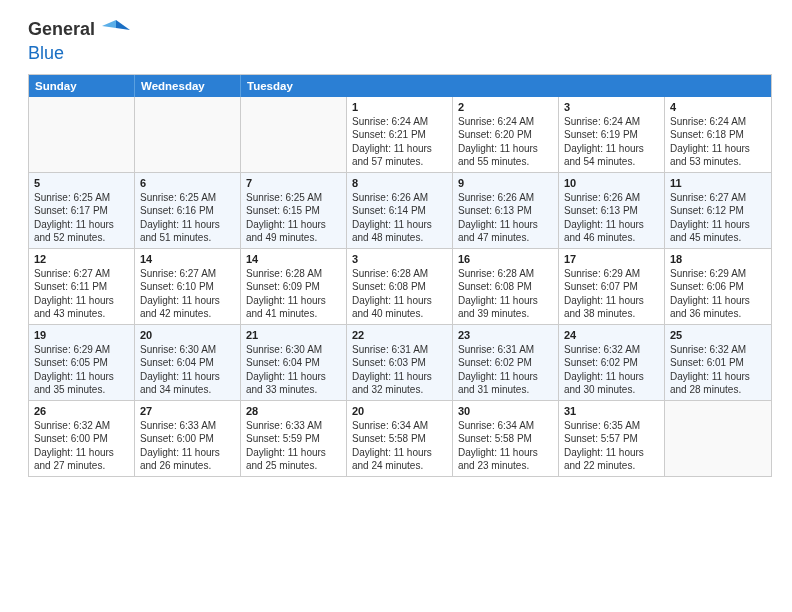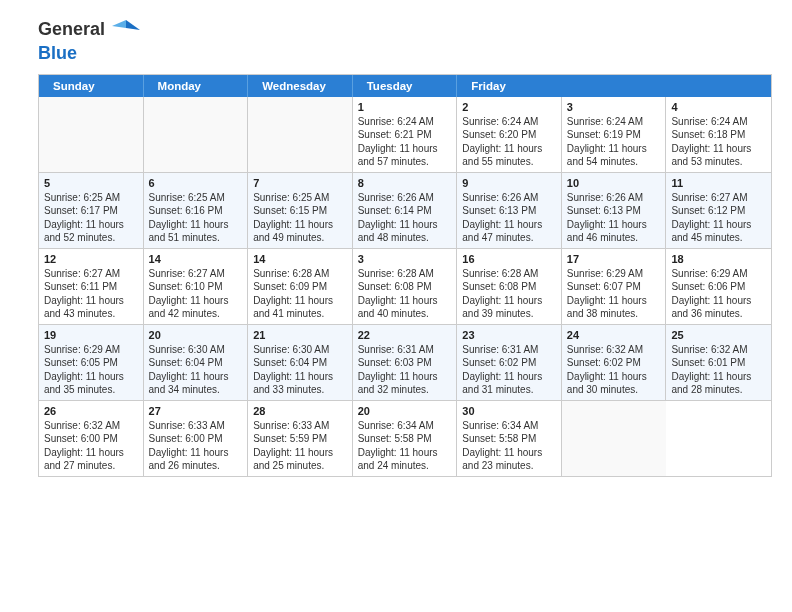--- a/index.html
+++ b/index.html
@@ -6,21 +6,21 @@
     body {
       font-family: Arial, sans-serif;
       background: #fff;
       width: 792px;
       height: 612px;
       overflow: hidden;
     }
     .page {
       width: 792px;
       height: 452px;
-      padding: 16px 20px 12px 38px;
+      padding: 16px 20px 12px 28px;
       display: flex;
       flex-direction: column;
     }
     .header {
       display: flex;
       justify-content: space-between;
       align-items: flex-start;
       margin-bottom: 10px;
     }
     .logo {
@@ -56,21 +56,20 @@
       grid-template-columns: repeat(7, 1fr);
       background: #2b7fd4;
     }
     .cal-header-cell {
       color: #fff;
       font-size: 11.5px;
       font-weight: bold;
       padding: 5px 6px;
       text-align: left;
       border-right: 1px solid #5aa0e0;
-      margin-left: 8px;
     }
     .cal-header-cell:last-child { border-right: none; }
     .cal-body {
       flex: 1;
       display: flex;
       flex-direction: column;
     }
     .cal-row {
       display: grid;
       grid-template-columns: repeat(7, 1fr);
@@ -115,36 +114,34 @@
         <div style="display:flex;align-items:center;">
           <div style="font-size:18px;font-weight:bold;line-height:1.15;">
             <span style="color:#333;">General</span>
             <svg class="logo-icon" viewBox="0 0 28 28" style="display:inline-block;vertical-align:middle;margin-left:2px;">
               <polygon points="14,4 28,14 14,12" fill="#1a6fc4"></polygon>
               <polygon points="14,4 0,10 14,12" fill="#5aaee8"></polygon>
             </svg>
           </div>
           <div></div>
         </div>
-        <div style="font-size:18px;font-weight:bold;color:#1a6fc4;line-height:1.1;">Blue</div>
+        <div style="font-size:18px;font-weight:normal;color:#1a6fc4;line-height:1.1;">Blue</div>
       </div>
     </div>
     <div class="title-block">
       <div class="month-title"></div>
       <div class="location"></div>
     </div>
   </div>
 
   <div class="calendar">
     <div class="cal-header">
     <div class="cal-header-cell">Sunday</div>
-        <div class="cal-header-cell">Monday</div>
         <div class="cal-header-cell">Wednesday</div>
         <div class="cal-header-cell">Tuesday</div>
-        <div class="cal-header-cell">Friday</div>
       </div>
     <div class="cal-body">
     <div class="cal-row">
           <div class="cal-cell empty"></div>
           <div class="cal-cell empty"></div>
           <div class="cal-cell empty"></div>
           <div class="cal-cell">
             <div class="day-num">1</div>
             <div class="cell-info">Sunrise: 6:24 AM<br>Sunset: 6:21 PM<br>Daylight: 11 hours and 57 minutes.</div>
           </div>
@@ -264,18 +261,22 @@
             <div class="day-num">28</div>
             <div class="cell-info">Sunrise: 6:33 AM<br>Sunset: 5:59 PM<br>Daylight: 11 hours and 25 minutes.</div>
           </div>
           <div class="cal-cell">
             <div class="day-num">20</div>
             <div class="cell-info">Sunrise: 6:34 AM<br>Sunset: 5:58 PM<br>Daylight: 11 hours and 24 minutes.</div>
           </div>
           <div class="cal-cell">
             <div class="day-num">30</div>
             <div class="cell-info">Sunrise: 6:34 AM<br>Sunset: 5:58 PM<br>Daylight: 11 hours and 23 minutes.</div>
+          </div>
+          <div class="cal-cell">
+            <div class="day-num">31</div>
+            <div class="cell-info">Sunrise: 6:35 AM<br>Sunset: 5:57 PM<br>Daylight: 11 hours and 22 minutes.</div>
           </div>
           <div class="cal-cell empty"></div>
         </div>
       </div>
   </div>
 </div>
 
 </body></html>

